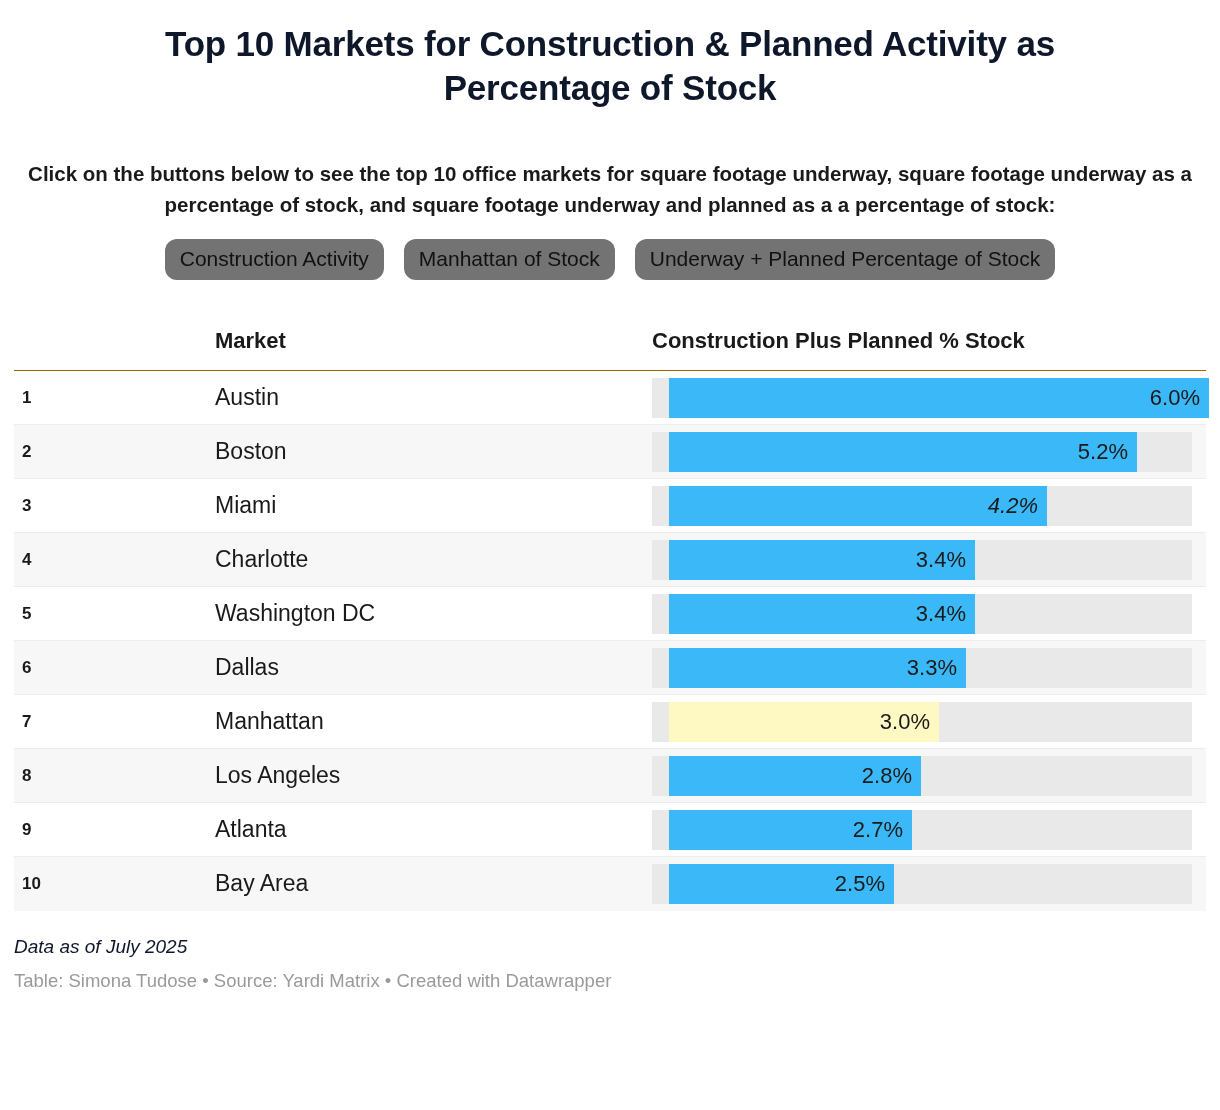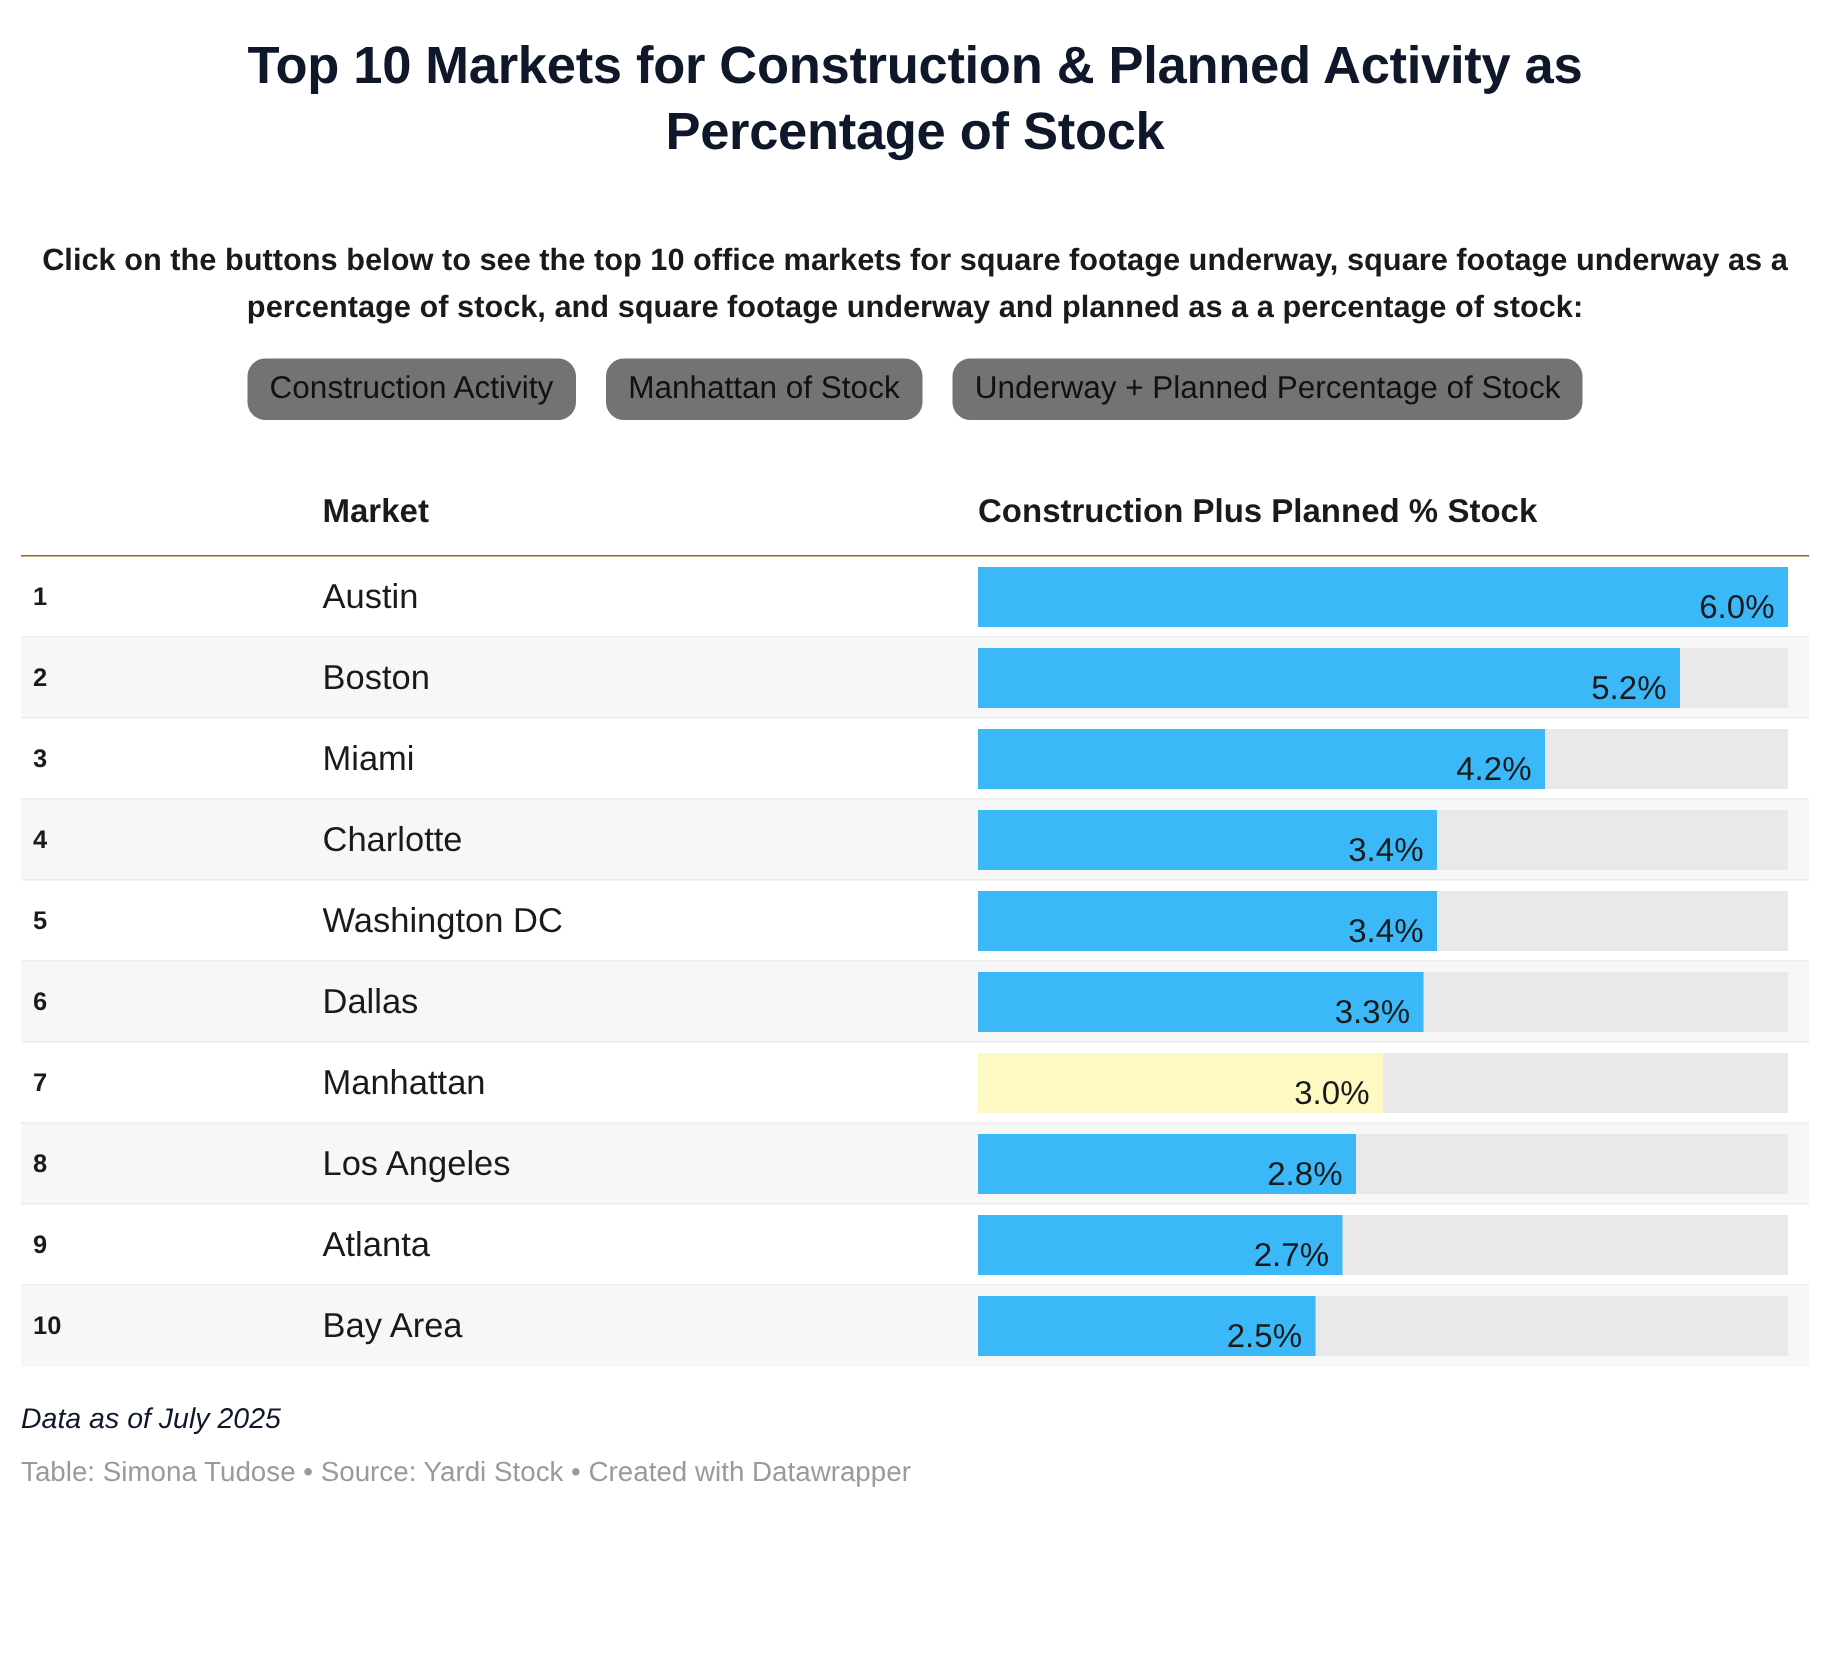--- a/index.html
+++ b/index.html
@@ -116,26 +116,26 @@
   }
 
   .bar-track {
     position: relative;
     width: 100%;
     height: 40px;
     background: #e9e9e9;
   }
   .bar-fill {
     position: absolute;
-    left: 0;
+    left: 17px;
     top: 0;
     bottom: 0;
     background: #3bb8f7;
     display: flex;
-    align-items: flex-end;
+    align-items: center;
     justify-content: flex-end;
     padding-left: 41px;
   }
   .bar-value {
     font-size: 22px;
     color: #1a1a1a;
     padding-right: 9px;
     white-space: nowrap;
   }
 
@@ -206,21 +206,21 @@
                   <span class="bar-value">5.2%</span>
                 </div>
               </div>
             </td>
           </tr>
           <tr>
             <td class="cell-rank">3</td>
             <td class="cell-name">Miami</td>
             <td class="cell-bar">
               <div class="bar-track" style="background: rgb(233, 233, 233);">
-                <div class="bar-fill" style="width: 70%; background: rgb(59, 184, 247);">
+                <div class="bar-fill" style="width: 70%; background: rgb(59, 184, 247); font-style: italic;">
                   <span class="bar-value">4.2%</span>
                 </div>
               </div>
             </td>
           </tr>
           <tr class="alt">
             <td class="cell-rank">4</td>
             <td class="cell-name">Charlotte</td>
             <td class="cell-bar">
               <div class="bar-track" style="background: rgb(233, 233, 233);">
@@ -295,16 +295,16 @@
                 </div>
               </div>
             </td>
           </tr>
         </tbody>
     </table>
   </div>
 
   <div class="footer">
     <div class="footer-note">Data as of July 2025</div>
-    <div class="footer-credit">Table: Simona Tudose • Source: Yardi Stock • Created with Datawrapper</div>
+    <div class="footer-credit">Table: Simona Tudose • Source: Yardi Matrix • Created with Datawrapper</div>
   </div>
 
 </div>
 
 </body></html>

